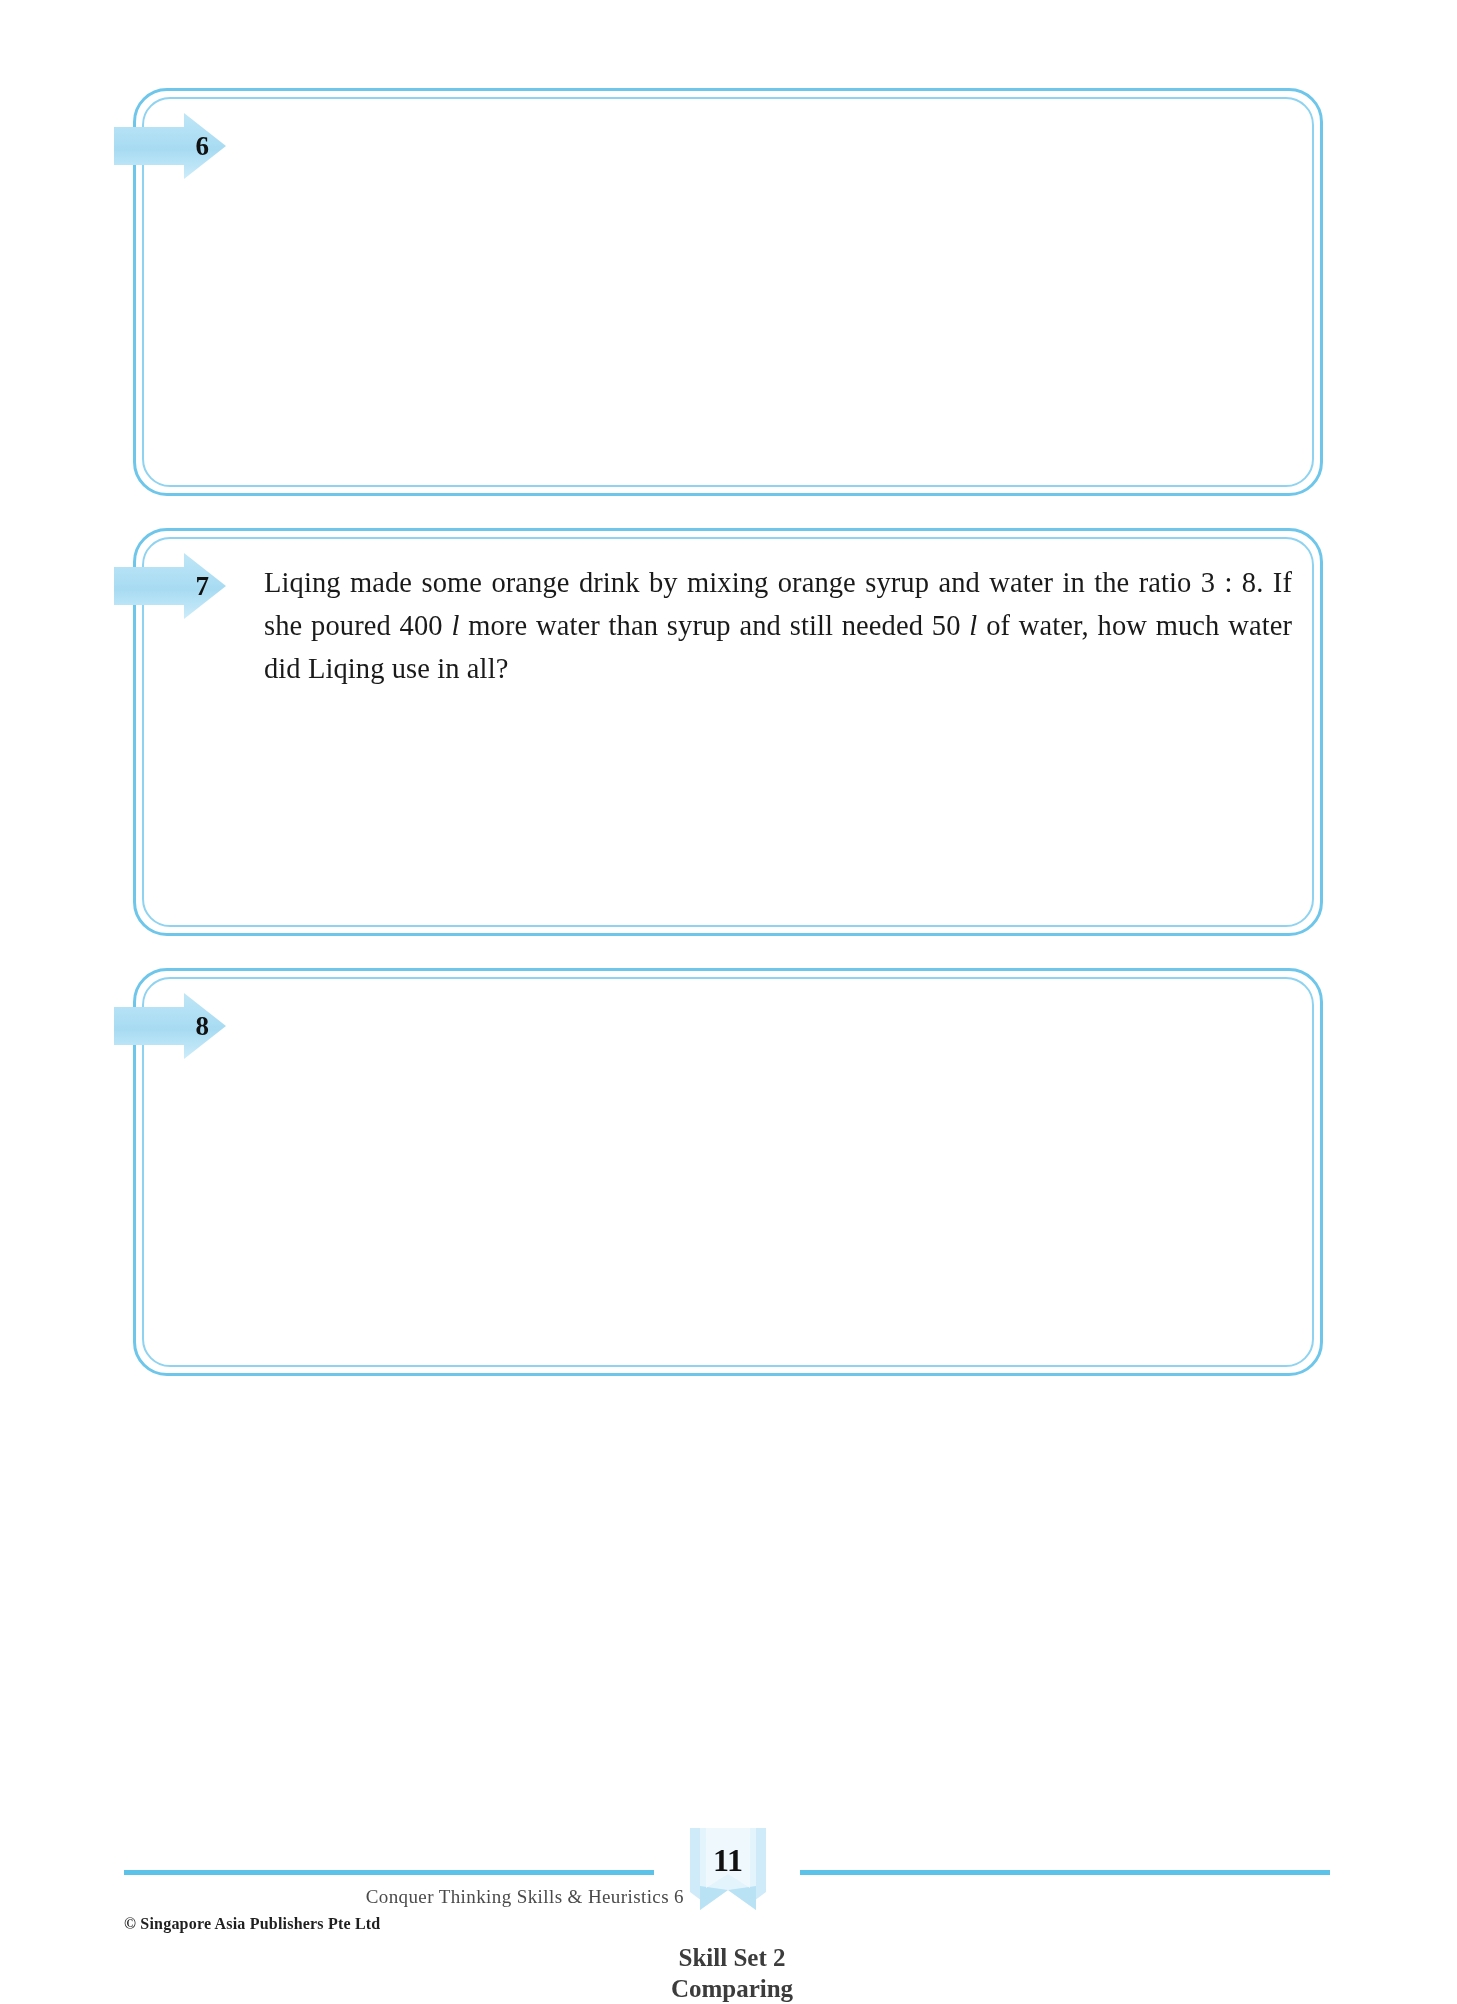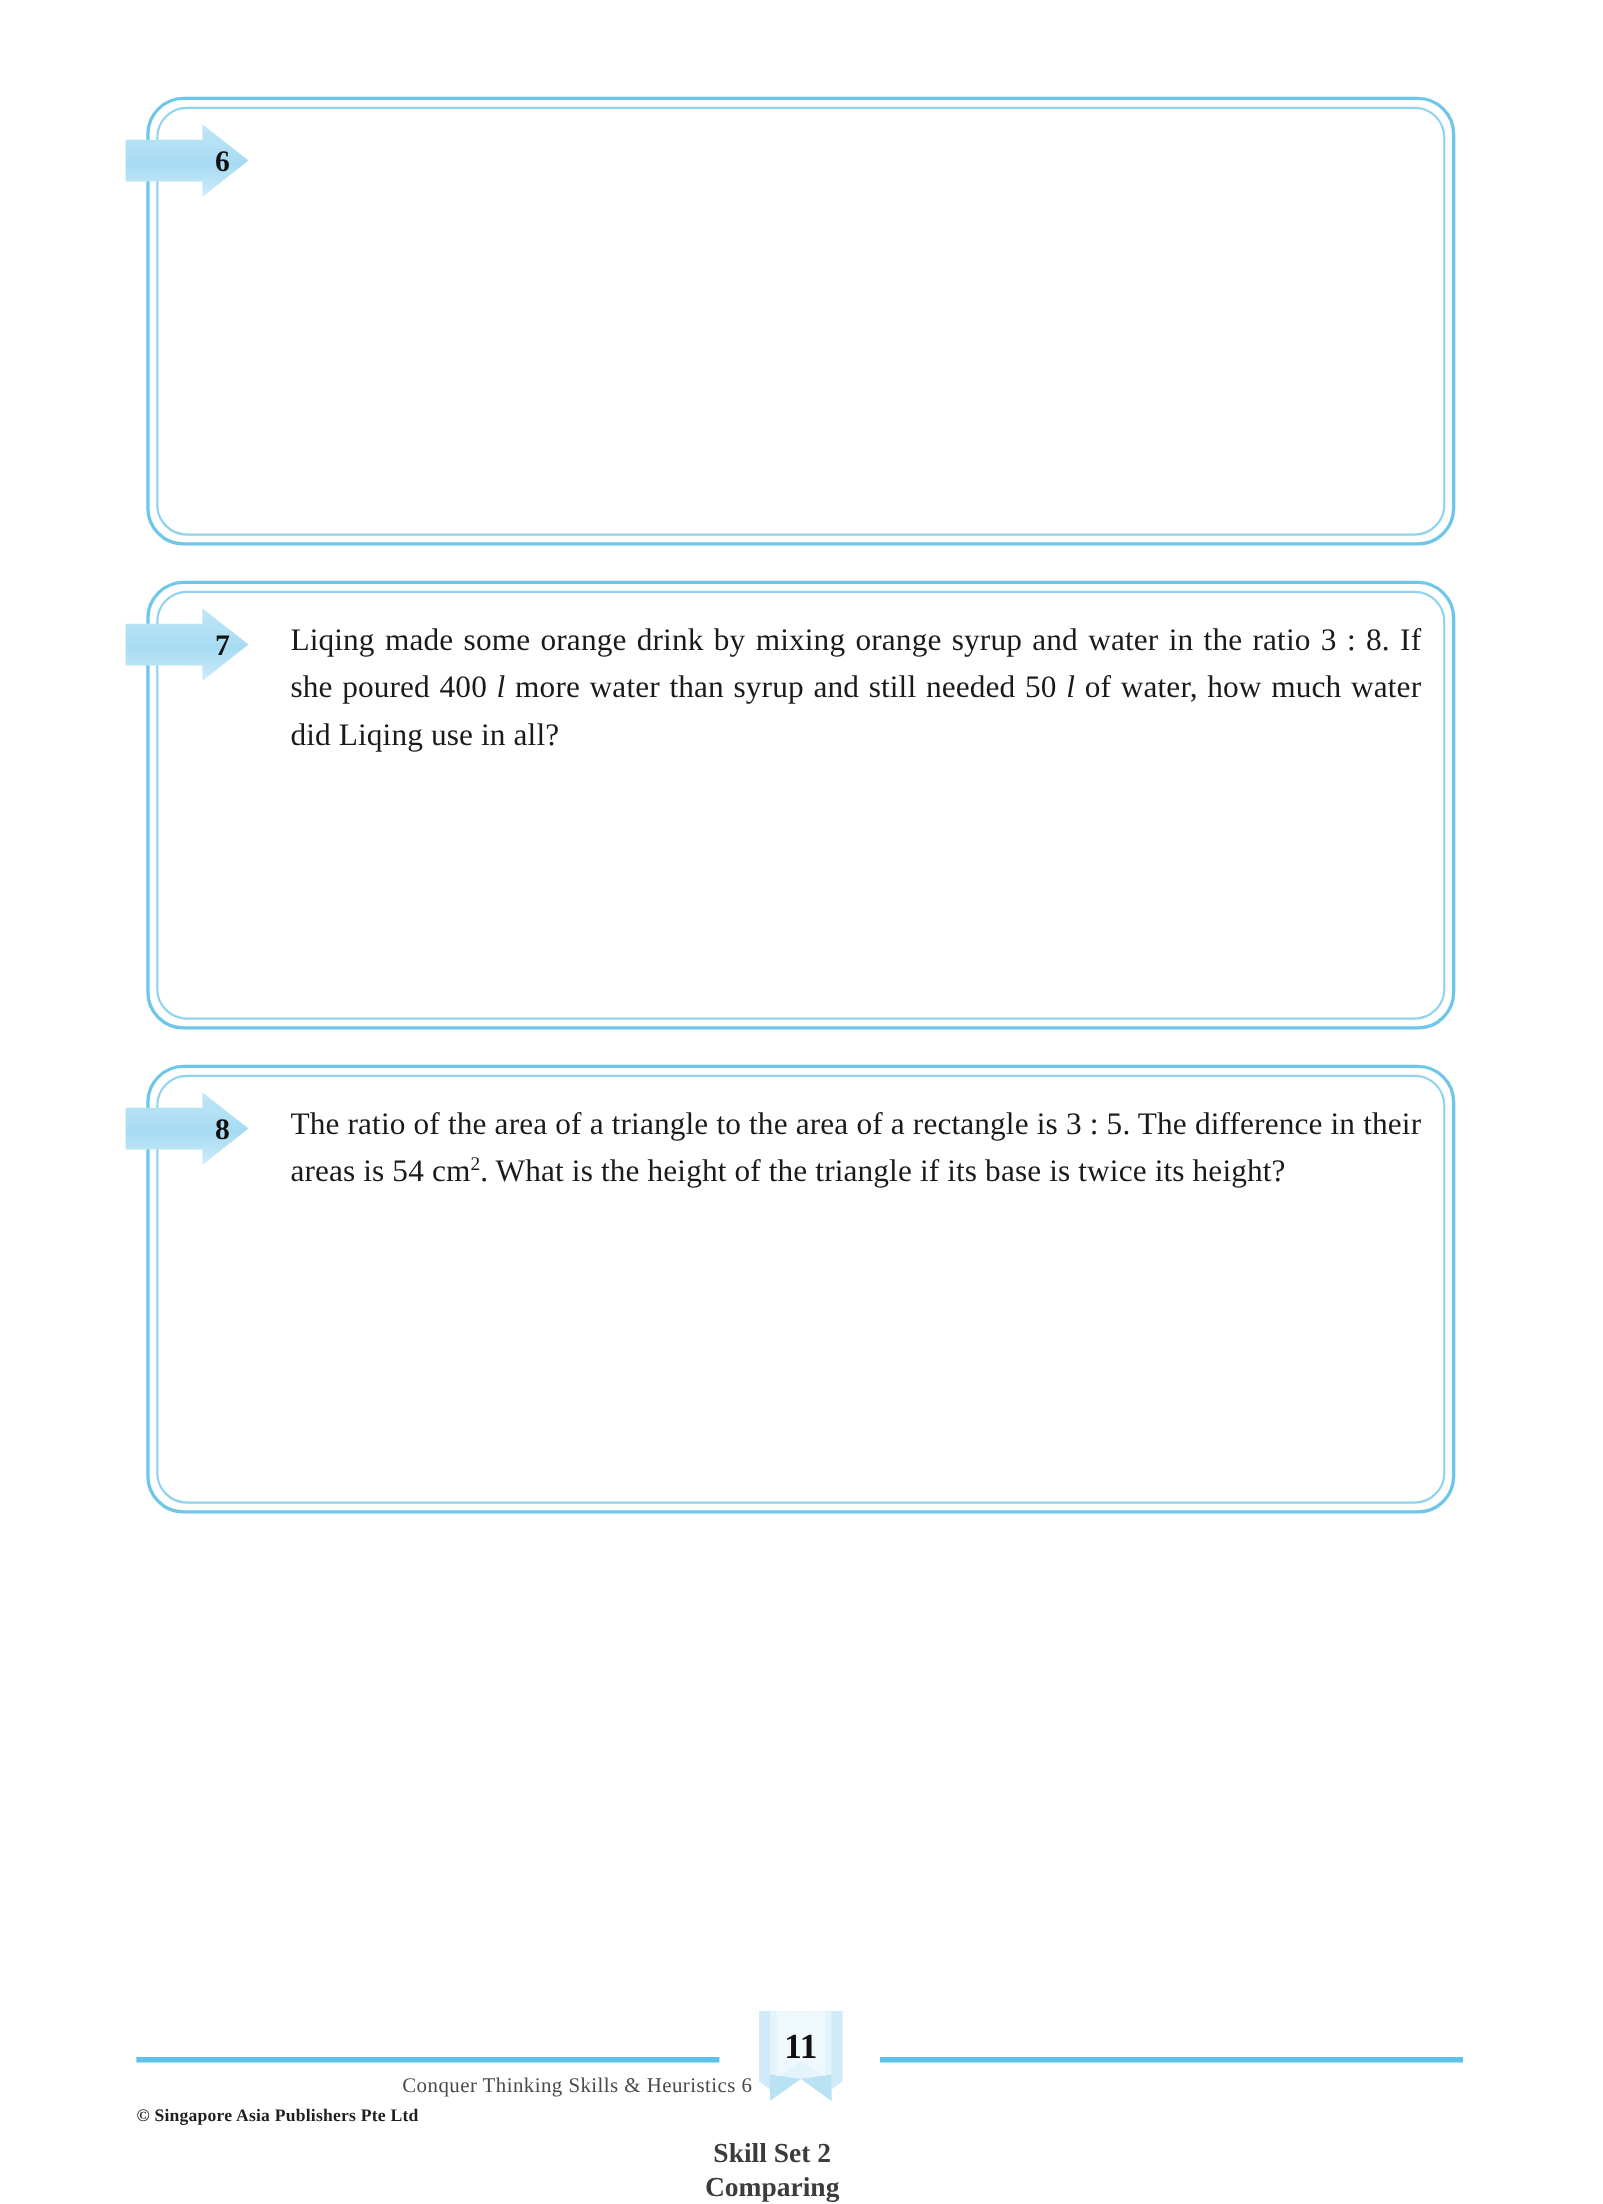--- a/index.html
+++ b/index.html
@@ -160,21 +160,21 @@
     text-align: center;
     font-family: "Liberation Serif", serif;
     font-weight: bold;
     font-size: 32px;
     color: #111111;
     z-index: 5;
   }
 
   .skillset {
     position: absolute;
-    left: 552px;
+    left: 582px;
     top: 86px;
     width: 300px;
     text-align: center;
     font-family: "Liberation Serif", serif;
     font-weight: bold;
     font-size: 25px;
     line-height: 31px;
     color: #3c3c3c;
   }
 
@@ -252,21 +252,20 @@
             <linearGradient id="mg8" x1="0" y1="0" x2="0" y2="1">
               <stop offset="0%" stop-color="#bfe6f7"></stop>
               <stop offset="55%" stop-color="#a7dbf2"></stop>
               <stop offset="100%" stop-color="#cdecfa"></stop>
             </linearGradient>
           </defs>
           <path d="M0 14 L70 14 L70 0 L112 33 L70 66 L70 52 L0 52 Z" fill="url(#mg8)"></path>
         </svg>
         <div class="num">8</div>
       </div>
-      <div class="qtext"><span>The ratio of the area of a triangle to the area of a rectangle is 3 : 5. The difference in their areas is 54 cm</span><sup class="sq">2</sup><span>. What is the height of the triangle if its base is twice its height?</span></div>
     </div>
   </div>
 
   <div class="footer">
     <div class="rule-left"></div>
     <div class="rule-right"></div>
 
     <div class="ribbon">
       <svg viewBox="0 0 200 132" xmlns="http://www.w3.org/2000/svg" aria-hidden="true">
         <path d="M62 0 L78 0 L78 76 L62 64 Z" fill="#cfeaf8"></path>

